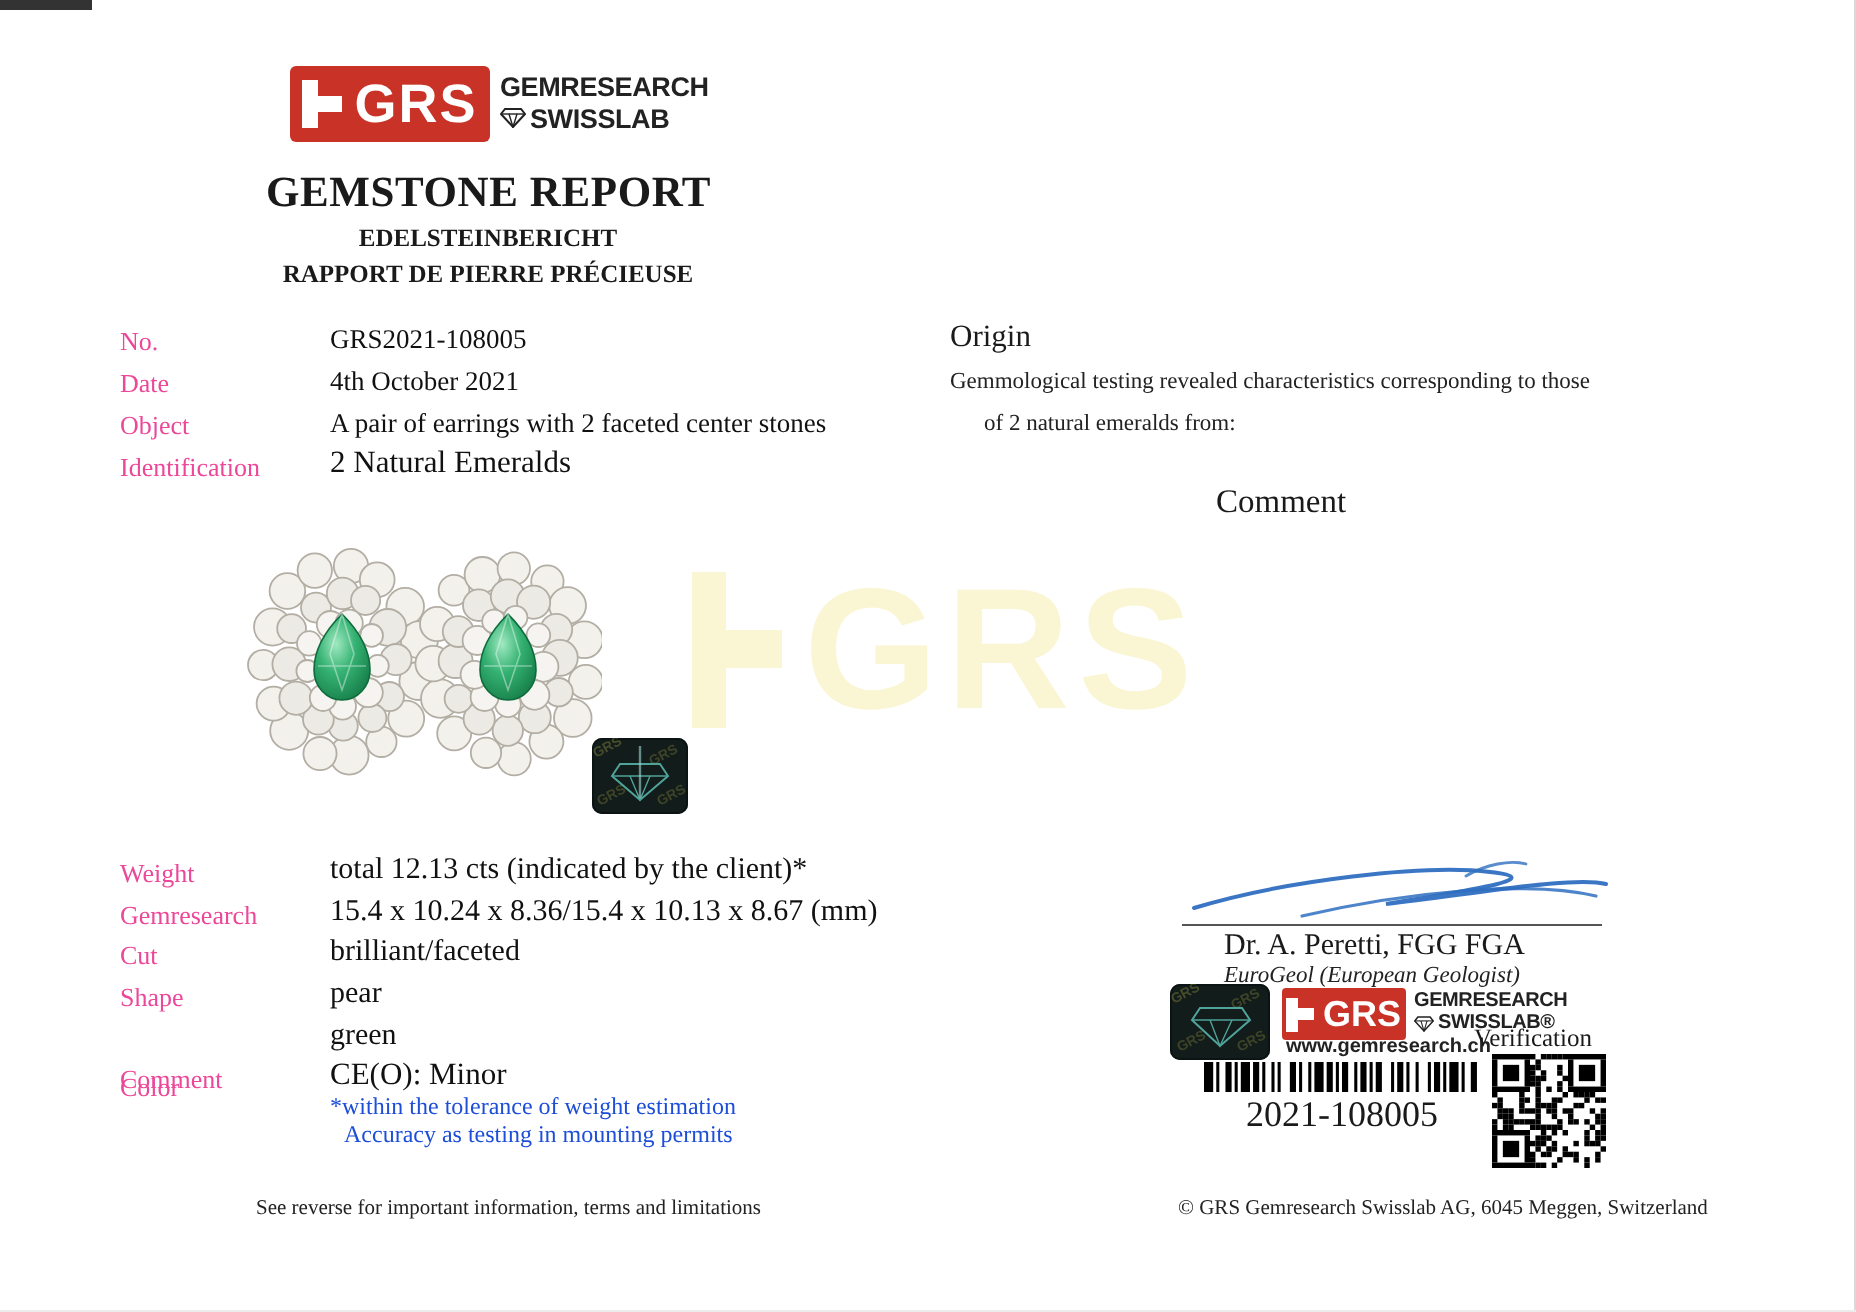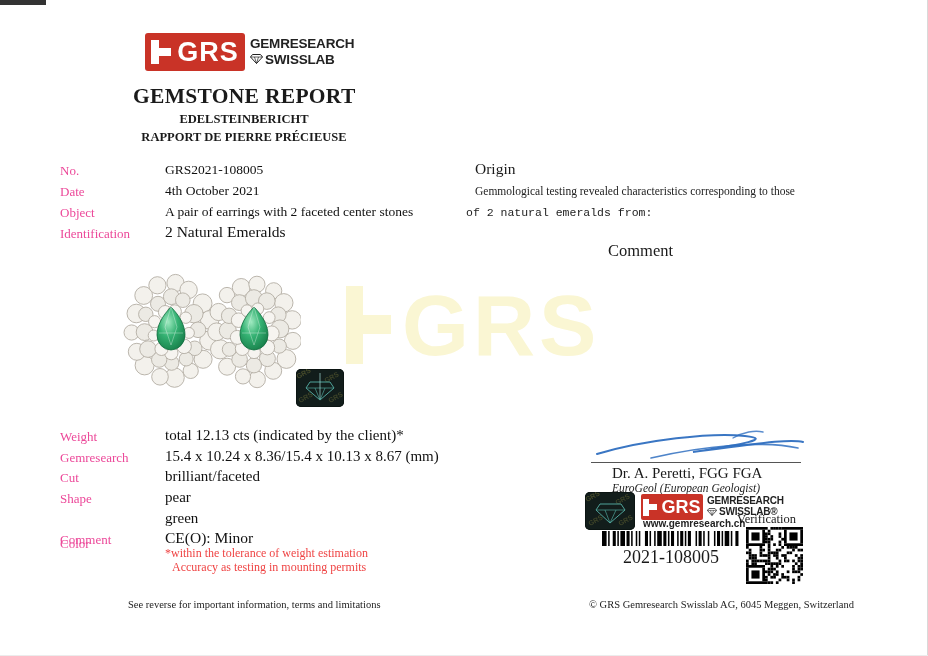--- a/index.html
+++ b/index.html
@@ -65,21 +65,21 @@
   .sig-name{left:612px;top:465px;font-size:15px;}
   .sig-cred{left:612px;top:482px;font-size:11.5px;font-style:italic;color:#222;}
   .ftr-logo{left:641px;top:494px;width:62px;height:26px;font-size:18px;border-radius:2px;}
   .ftr-logo .cross{width:15px;height:17px;margin-right:3px;}
   .ftr-logo .cross .v{left:0;top:0;width:5.5px;height:17px;}
   .ftr-logo .cross .h{left:5.5px;top:5.5px;width:8.5px;height:6px;}
   .ftr-brand{left:707px;top:496px;font-size:10px;letter-spacing:-0.2px;}
   .www{left:643px;top:518px;font-family:"Liberation Sans", sans-serif;font-weight:bold;font-size:10px;color:#222;}
   .verification{left:737px;top:512px;font-size:12.5px;}
   .cert-number{left:602px;top:547px;width:138px;text-align:center;font-size:18px;}
-  .footnote{font-size:12px;color:#ef4444;white-space:nowrap;}
+  .footnote{font-size:12px;color:#1d4ed8;white-space:nowrap;}
 
   
   .footer-left{left:128px;top:599px;font-size:10.5px;color:#222;}
   .footer-right{left:589px;top:599px;font-size:10.5px;color:#222;}
 </style>
 </head>
 <body>
 
 <div class="page">
 
@@ -124,21 +124,21 @@
   <div class="abs fvalue" style="left:165px;top:162px;">GRS2021-108005</div>
   <div class="abs flabel" style="left:60px;top:184px;">Date</div>
   <div class="abs fvalue" style="left:165px;top:183px;">4th October 2021</div>
   <div class="abs flabel" style="left:60px;top:205px;">Object</div>
   <div class="abs fvalue" style="left:165px;top:204px;">A pair of earrings with 2 faceted center stones</div>
   <div class="abs flabel" style="left:60px;top:226px;">Identification</div>
   <div class="abs fvalue big" style="left:165px;top:223px;">2 Natural Emeralds</div>
 
   <div class="abs origin-head">Origin</div>
   <div class="abs origin-line" style="left:475px;top:185px;">Gemmological testing revealed characteristics corresponding to those</div>
-  <div class="abs origin-line" style="left:466px;top:206px;font-family:Liberation Mono, monospace;">of 2 natural emeralds from:</div>
+  <div class="abs origin-line" style="left:492px;top:206px;">of 2 natural emeralds from:</div>
   <div class="abs origin-country">Comment</div>
 
   <svg class="abs" style="left:123px;top:263px;" width="178" height="144" viewBox="0 0 178 144">
     <defs>
       <radialGradient id="gemGrad" cx="40%" cy="35%" r="75%">
         <stop offset="0%" stop-color="#9fe9c0"></stop>
         <stop offset="45%" stop-color="#35b273"></stop>
         <stop offset="100%" stop-color="#147a46"></stop>
       </radialGradient>
     </defs>

